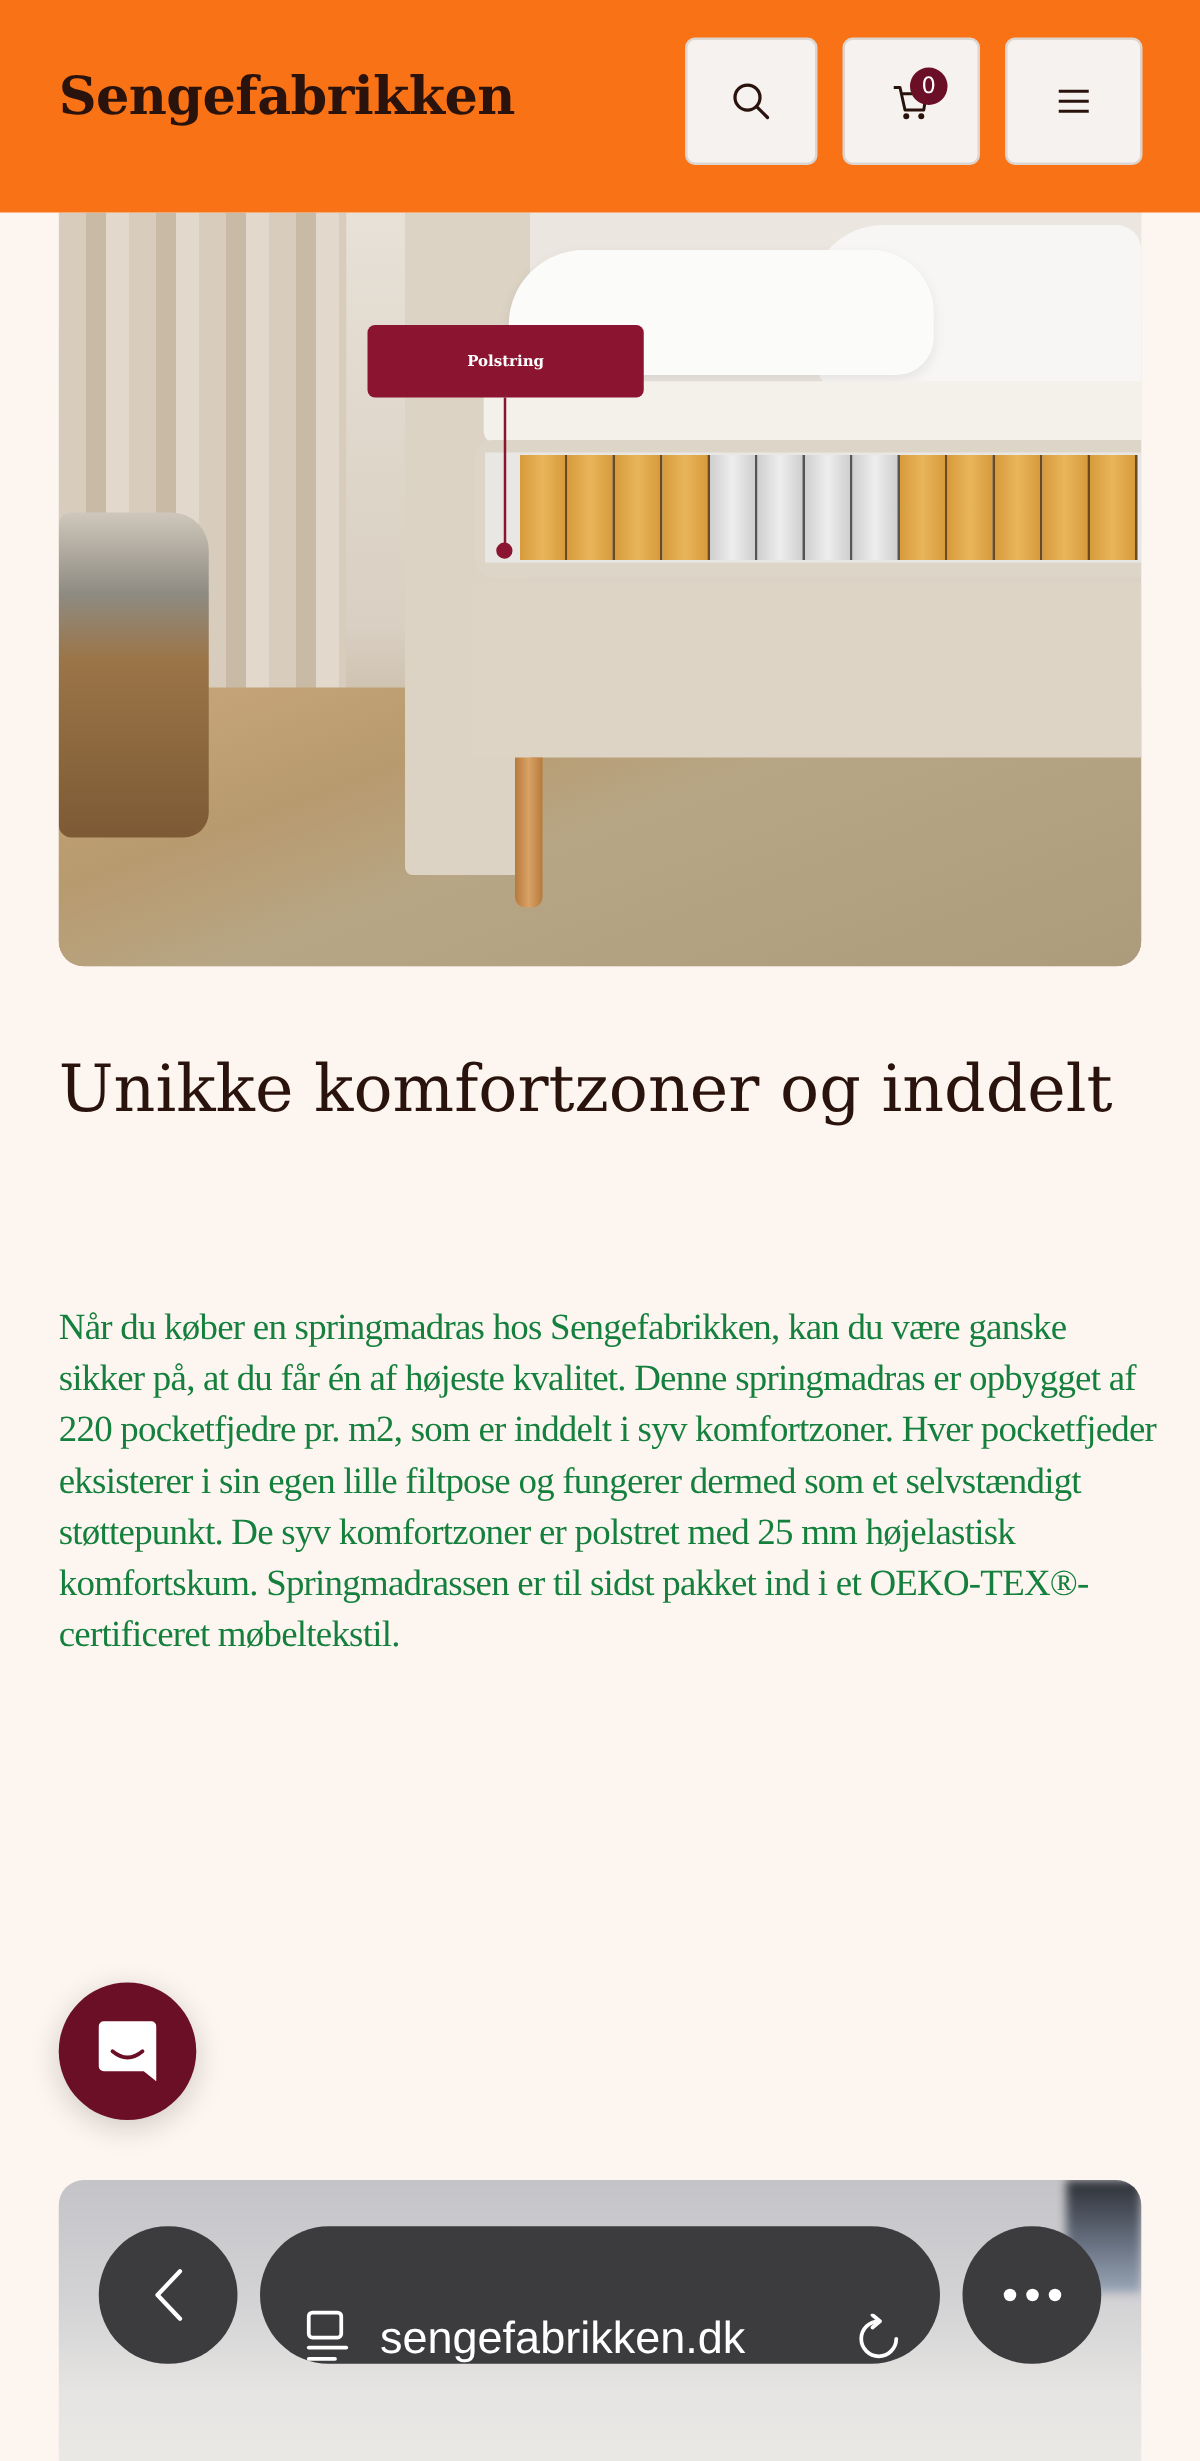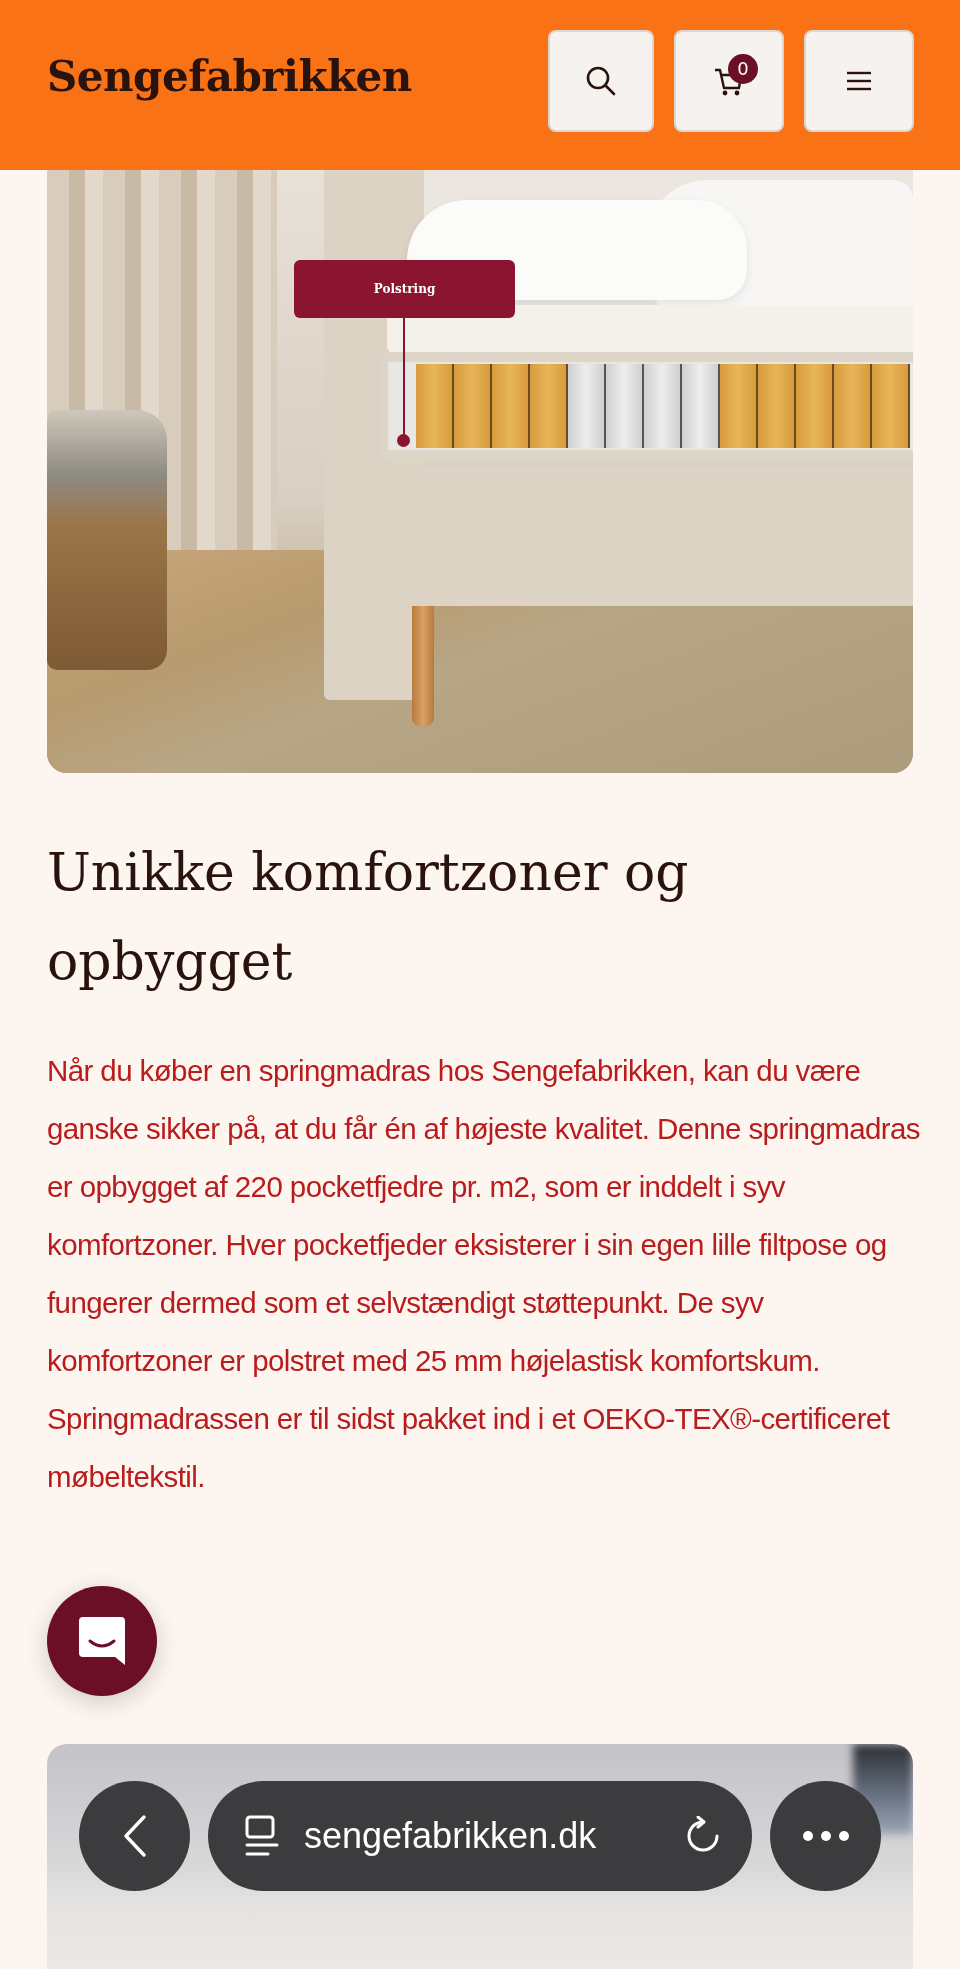--- a/index.html
+++ b/index.html
@@ -82,22 +82,22 @@
   .callout-dot { position: absolute; left: 350px; top: 264px; width: 13px; height: 13px; border-radius: 50%; background: #8b1530; }
 
   
   .heading {
     position: absolute; left: 47px; top: 828px; width: 866px;
     font-family: "DejaVu Serif", serif; font-size: 52px; line-height: 89px;
     color: #2a130d; font-weight: normal;
   }
   .body-text {
     position: absolute; left: 47px; top: 1042px; width: 880px;
-    font-family: Liberation Sans, sans-serif; font-size: 29.5px; line-height: 58px;
-    color: #b91c1c; letter-spacing: -0.6px;
+    font-family: Liberation Serif, serif; font-size: 29.5px; line-height: 41px;
+    color: #15803d; letter-spacing: -0.6px;
   }
 
   
   .chat {
     position: absolute; left: 47px; top: 1586px; width: 110px; height: 110px;
     border-radius: 50%; background: #6b0f27;
     box-shadow: 0 6px 24px rgba(0,0,0,0.18);
     display: flex; align-items: center; justify-content: center;
   }
 
@@ -113,21 +113,21 @@
   
   .bbtn {
     position: absolute; top: 1781px; height: 110px; background: #3c3c3e;
     border-radius: 55px; display: flex; align-items: center; justify-content: center;
   }
   .bbtn.back { left: 79px; width: 111px; }
   .bbtn.more { left: 770px; width: 111px; }
   .urlbar {
     position: absolute; left: 208px; top: 1781px; width: 544px; height: 110px;
     background: #3c3c3e; border-radius: 55px;
-    display: flex; align-items: center; padding-left: 36px;
+    display: flex; align-items: flex-end; padding-left: 36px;
   }
   .url-text { color: #fff; font-family: "Liberation Sans", sans-serif; font-size: 36px; margin-left: 24px; }
   .reload { margin-left: auto; margin-right: 30px; }
 </style>
 </head>
 <body>
 
 <header class="header">
   <div class="logo">Sengefabrikken</div>
 
@@ -182,21 +182,21 @@
       <div class="coil gold"></div>
       <div class="coil gold"></div>
     </div>
   </div>
   <div class="leg"></div>
   <div class="callout">Polstring</div>
   <div class="callout-line"></div>
   <div class="callout-dot"></div>
 </div>
 
-<h2 class="heading">Unikke komfortzoner og opbygget</h2>
+<h2 class="heading">Unikke komfortzoner og inddelt</h2>
 <p class="body-text">Når du køber en springmadras hos Sengefabrikken, kan du være ganske sikker på, at du får én af højeste kvalitet. Denne springmadras er opbygget af 220 pocketfjedre pr. m2, som er inddelt i syv komfortzoner. Hver pocketfjeder eksisterer i sin egen lille filtpose og fungerer dermed som et selvstændigt støttepunkt. De syv komfortzoner er polstret med 25 mm højelastisk komfortskum. Springmadrassen er til sidst pakket ind i et OEKO-TEX®-certificeret møbeltekstil.</p>
 
 <div class="chat">
   <svg width="50" height="52" viewBox="0 0 50 52">
     <path d="M6 2 H44 A4 4 0 0 1 48 6 V50 L38 42 H6 A4 4 0 0 1 2 38 V6 A4 4 0 0 1 6 2 Z" fill="#fff"></path>
     <path d="M13 26 Q25 36 37 26" fill="none" stroke="#6b0f27" stroke-width="3" stroke-linecap="round"></path>
   </svg>
 </div>
 
 <div class="second-img">

